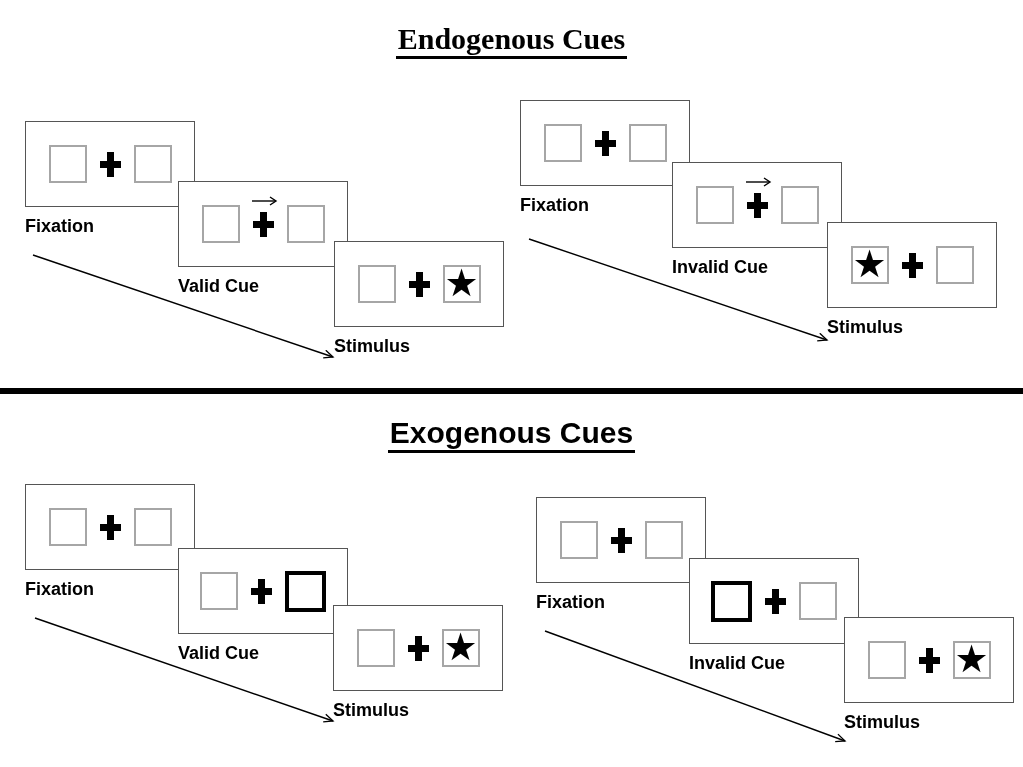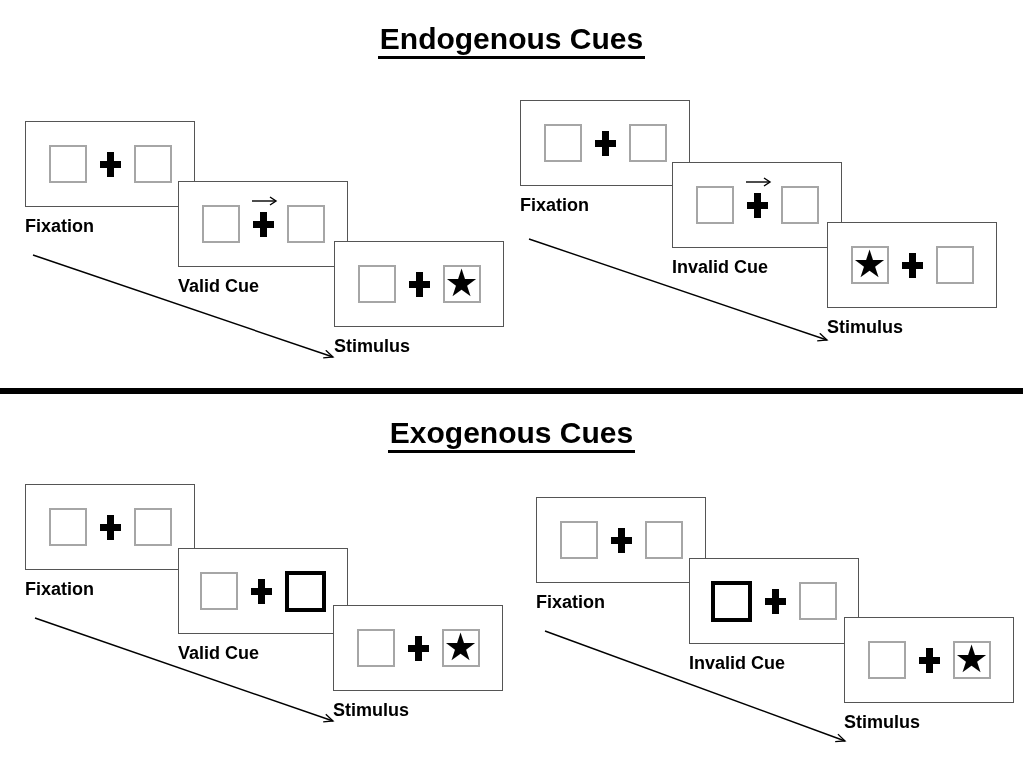--- a/index.html
+++ b/index.html
@@ -33,21 +33,21 @@
     position:absolute;width:170px;
     font-size:18px;font-weight:bold;white-space:nowrap;
   }
   #arrow-layer{position:absolute;left:0;top:0;width:1023px;height:767px;pointer-events:none;}
 </style>
 </head>
 <body>
 
 <div id="canvas">
 
-  <div class="title" style="top:22px;">
+  <div class="title" style="top:22px;font-family:Liberation Serif, serif;">
     <span class="u">Endogenous Cues</span>
   </div>
 
   <div class="divider"></div>
 
   <div class="title" style="top:416px;">
     <span class="u">Exogenous Cues</span>
   </div>
 
   <svg id="arrow-layer" width="1023" height="767" viewBox="0 0 1023 767">

